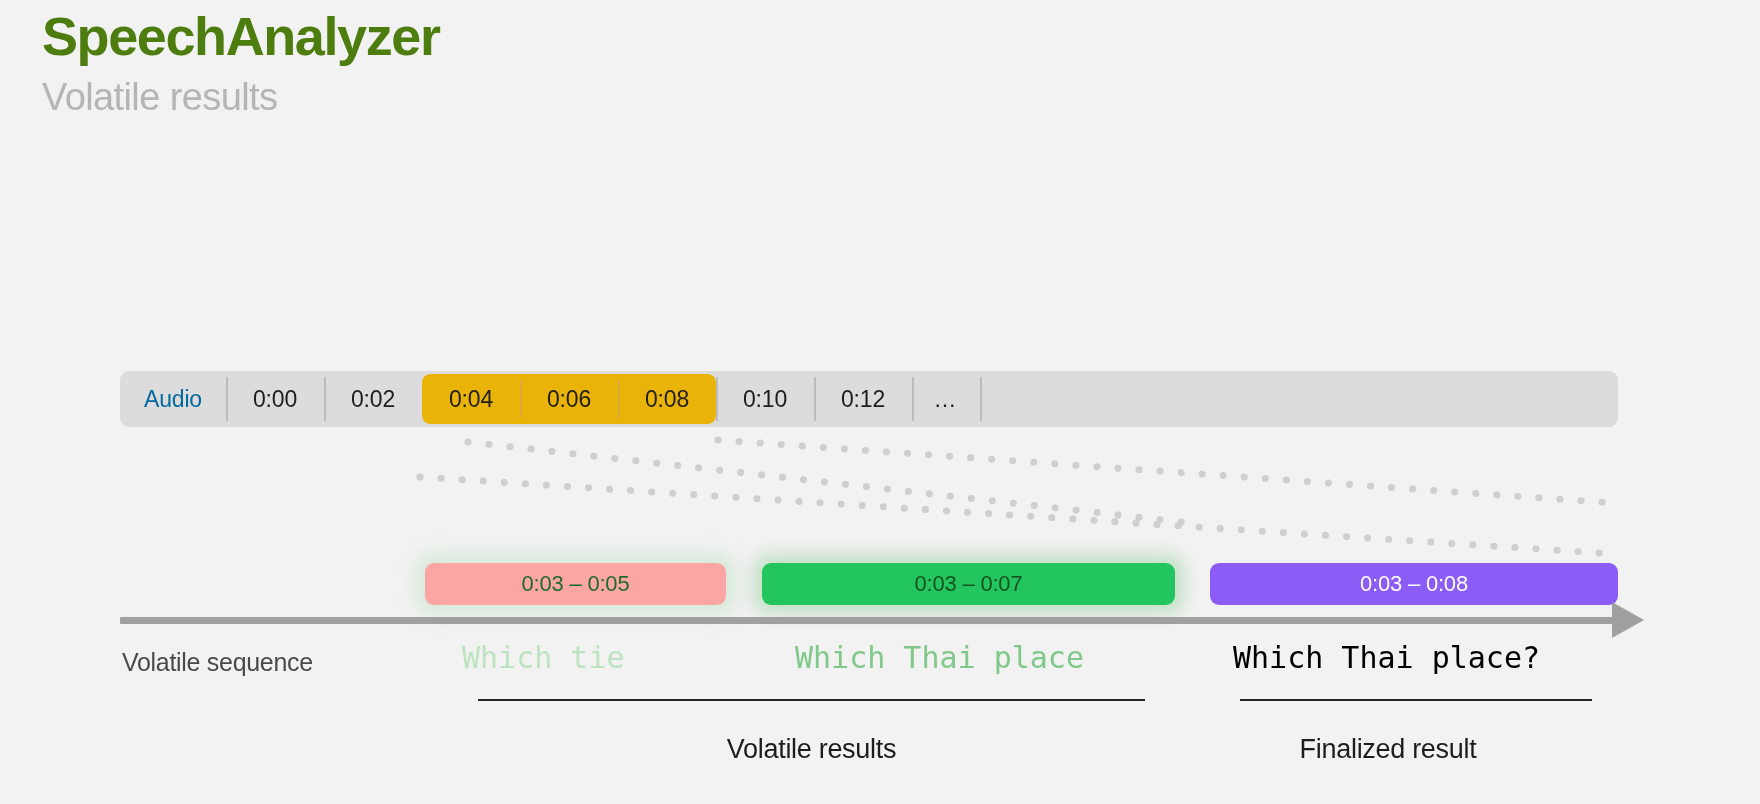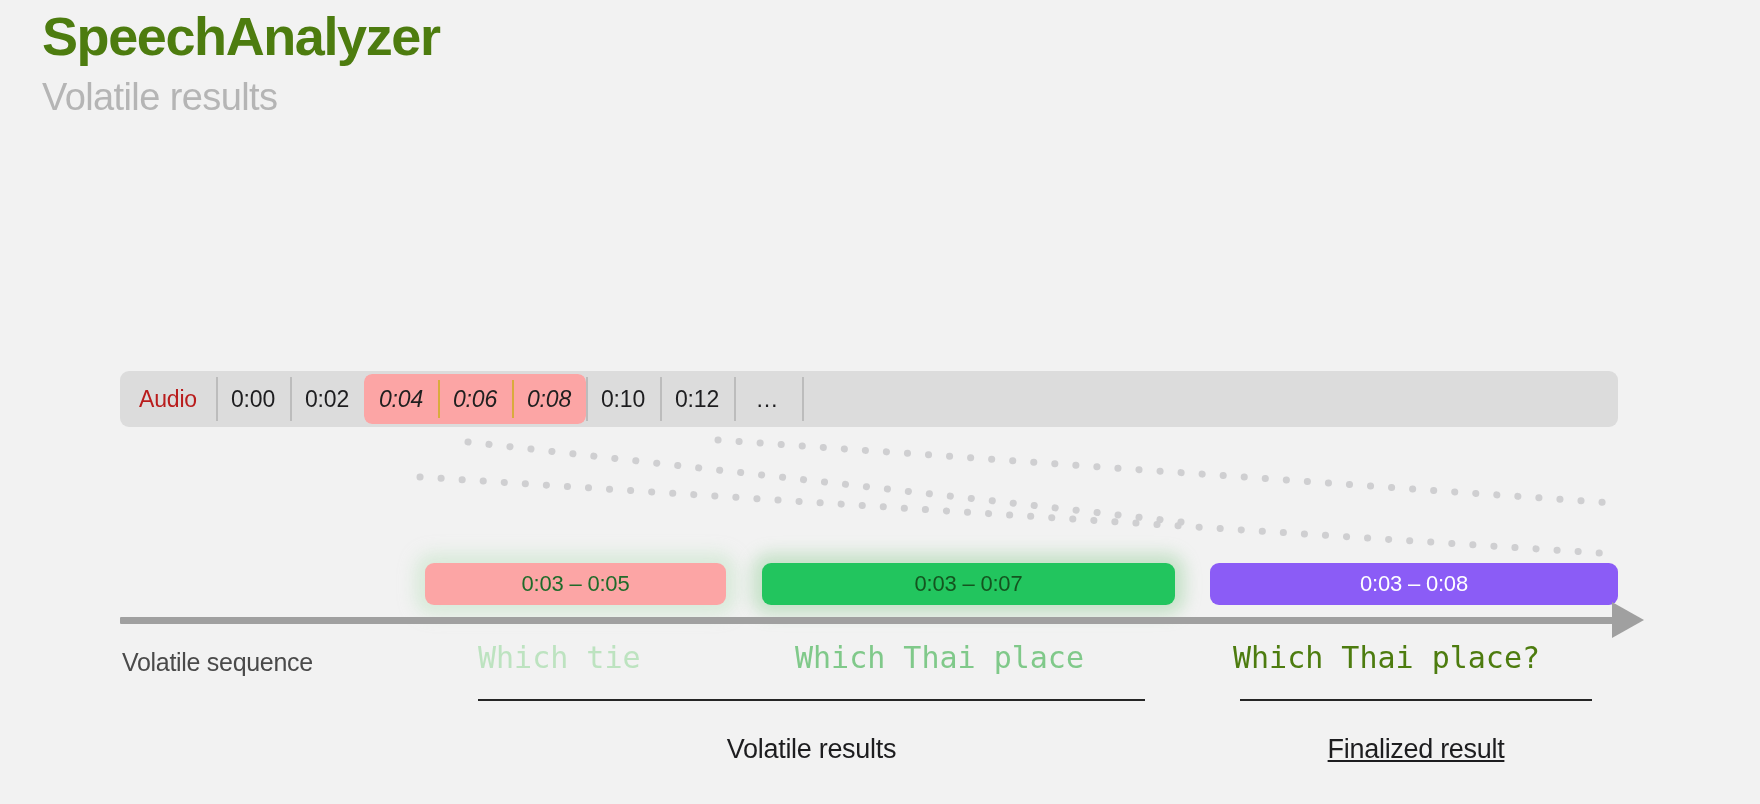--- a/index.html
+++ b/index.html
@@ -58,25 +58,25 @@
     letter-spacing: -0.2px;
     box-sizing: border-box;
   }
   .audio-cell.sep::before {
     content: "";
     position: absolute;
     left: 0; top: 6px; bottom: 6px;
     width: 1.5px;
     background: #bcbcbc;
   }
-  .audio-cell.label { color: #b91c1c; width: 96px; border-radius: 27px; }
-  .audio-cell.tick  { width: 74px; }
+  .audio-cell.label { color: #0369a1; width: 106px; border-radius: 27px; }
+  .audio-cell.tick  { width: 98px; }
   .audio-cell.dots  { width: 68px; font-size: 23px; letter-spacing: 2px; color: #1d1d1f; }
   .audio-cell.filler { flex: 1 1 auto; }
-  .audio-cell.hl { background: #fca5a5; color: #1f1f1f; font-style: italic; }
+  .audio-cell.hl { background: #eab308; color: #1f1f1f; }
   .audio-cell.hl.sep::before { background: #d9ab3d; }
   .audio-cell.hl-first { border-top-left-radius: 8px; border-bottom-left-radius: 8px; }
   .audio-cell.hl-last  { border-top-right-radius: 8px; border-bottom-right-radius: 8px; }
   #hl-wrap {
     display: flex;
     align-items: stretch;
     margin: 3px 0;
     border-radius: 8px;
     overflow: hidden;
   }
@@ -131,44 +131,44 @@
     letter-spacing: -0.3px;
   }
   .seq-text {
     position: absolute;
     top: 640px;
     font-family: "DejaVu Sans Mono", "Liberation Mono", monospace;
     font-size: 30px;
     white-space: nowrap;
     letter-spacing: 0px;
   }
-  #seq-text-0 { left: 478px;  color: #bde3c0; }
+  #seq-text-0 { left: 462px;  color: #bde3c0; }
   #seq-text-1 { left: 795px;  color: #80c98a; }
-  #seq-text-2 { left: 1233px; color: #4d7c0f; }
+  #seq-text-2 { left: 1233px; color: #000000; }
 
   
   .underline {
     position: absolute;
     top: 699px;
     height: 2px;
     background: #262626;
   }
   #underline-0 { left: 478px;  width: 667px; }
   #underline-1 { left: 1240px; width: 352px; }
 
   .caption {
     position: absolute;
     top: 734px;
     font-size: 27px;
     color: #1d1d1f;
     letter-spacing: -0.3px;
     text-align: center;
   }
   #caption-0 { left: 478px;  width: 667px; }
-  #caption-1 { left: 1240px; width: 352px; text-decoration: underline; }
+  #caption-1 { left: 1212px; width: 352px; }
 </style>
 </head>
 <body>
 
 <div id="header">
   <h1 id="app-title">SpeechAnalyzer</h1>
   <div id="app-subtitle">Volatile results</div>
 </div>
 
 <div id="audio-bar">

